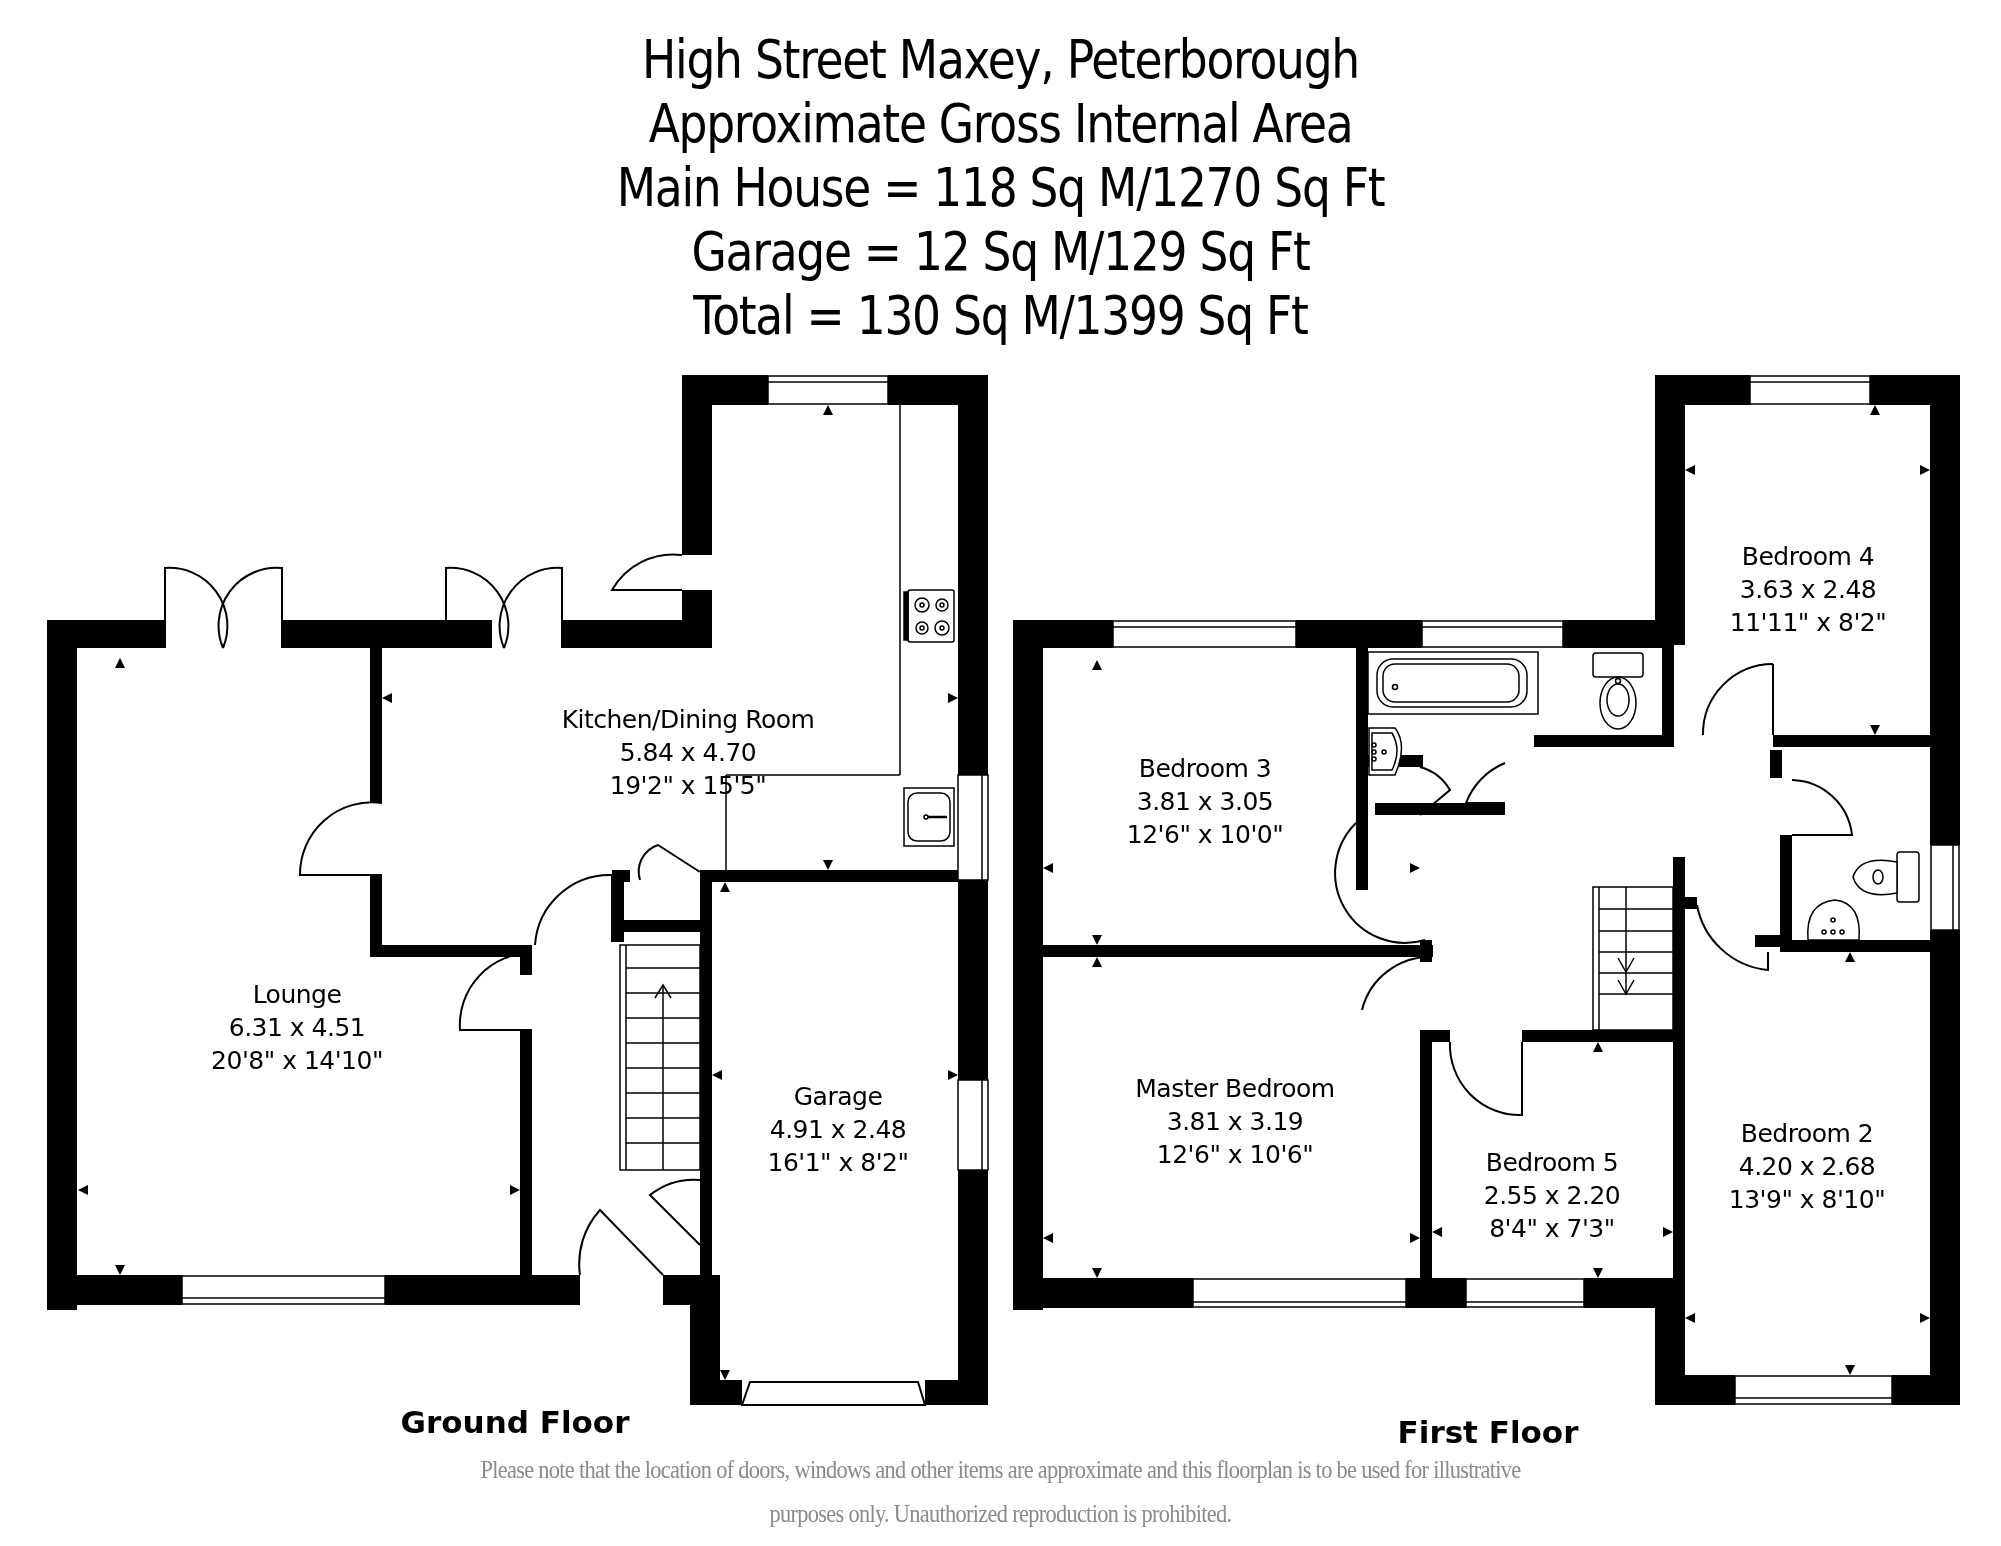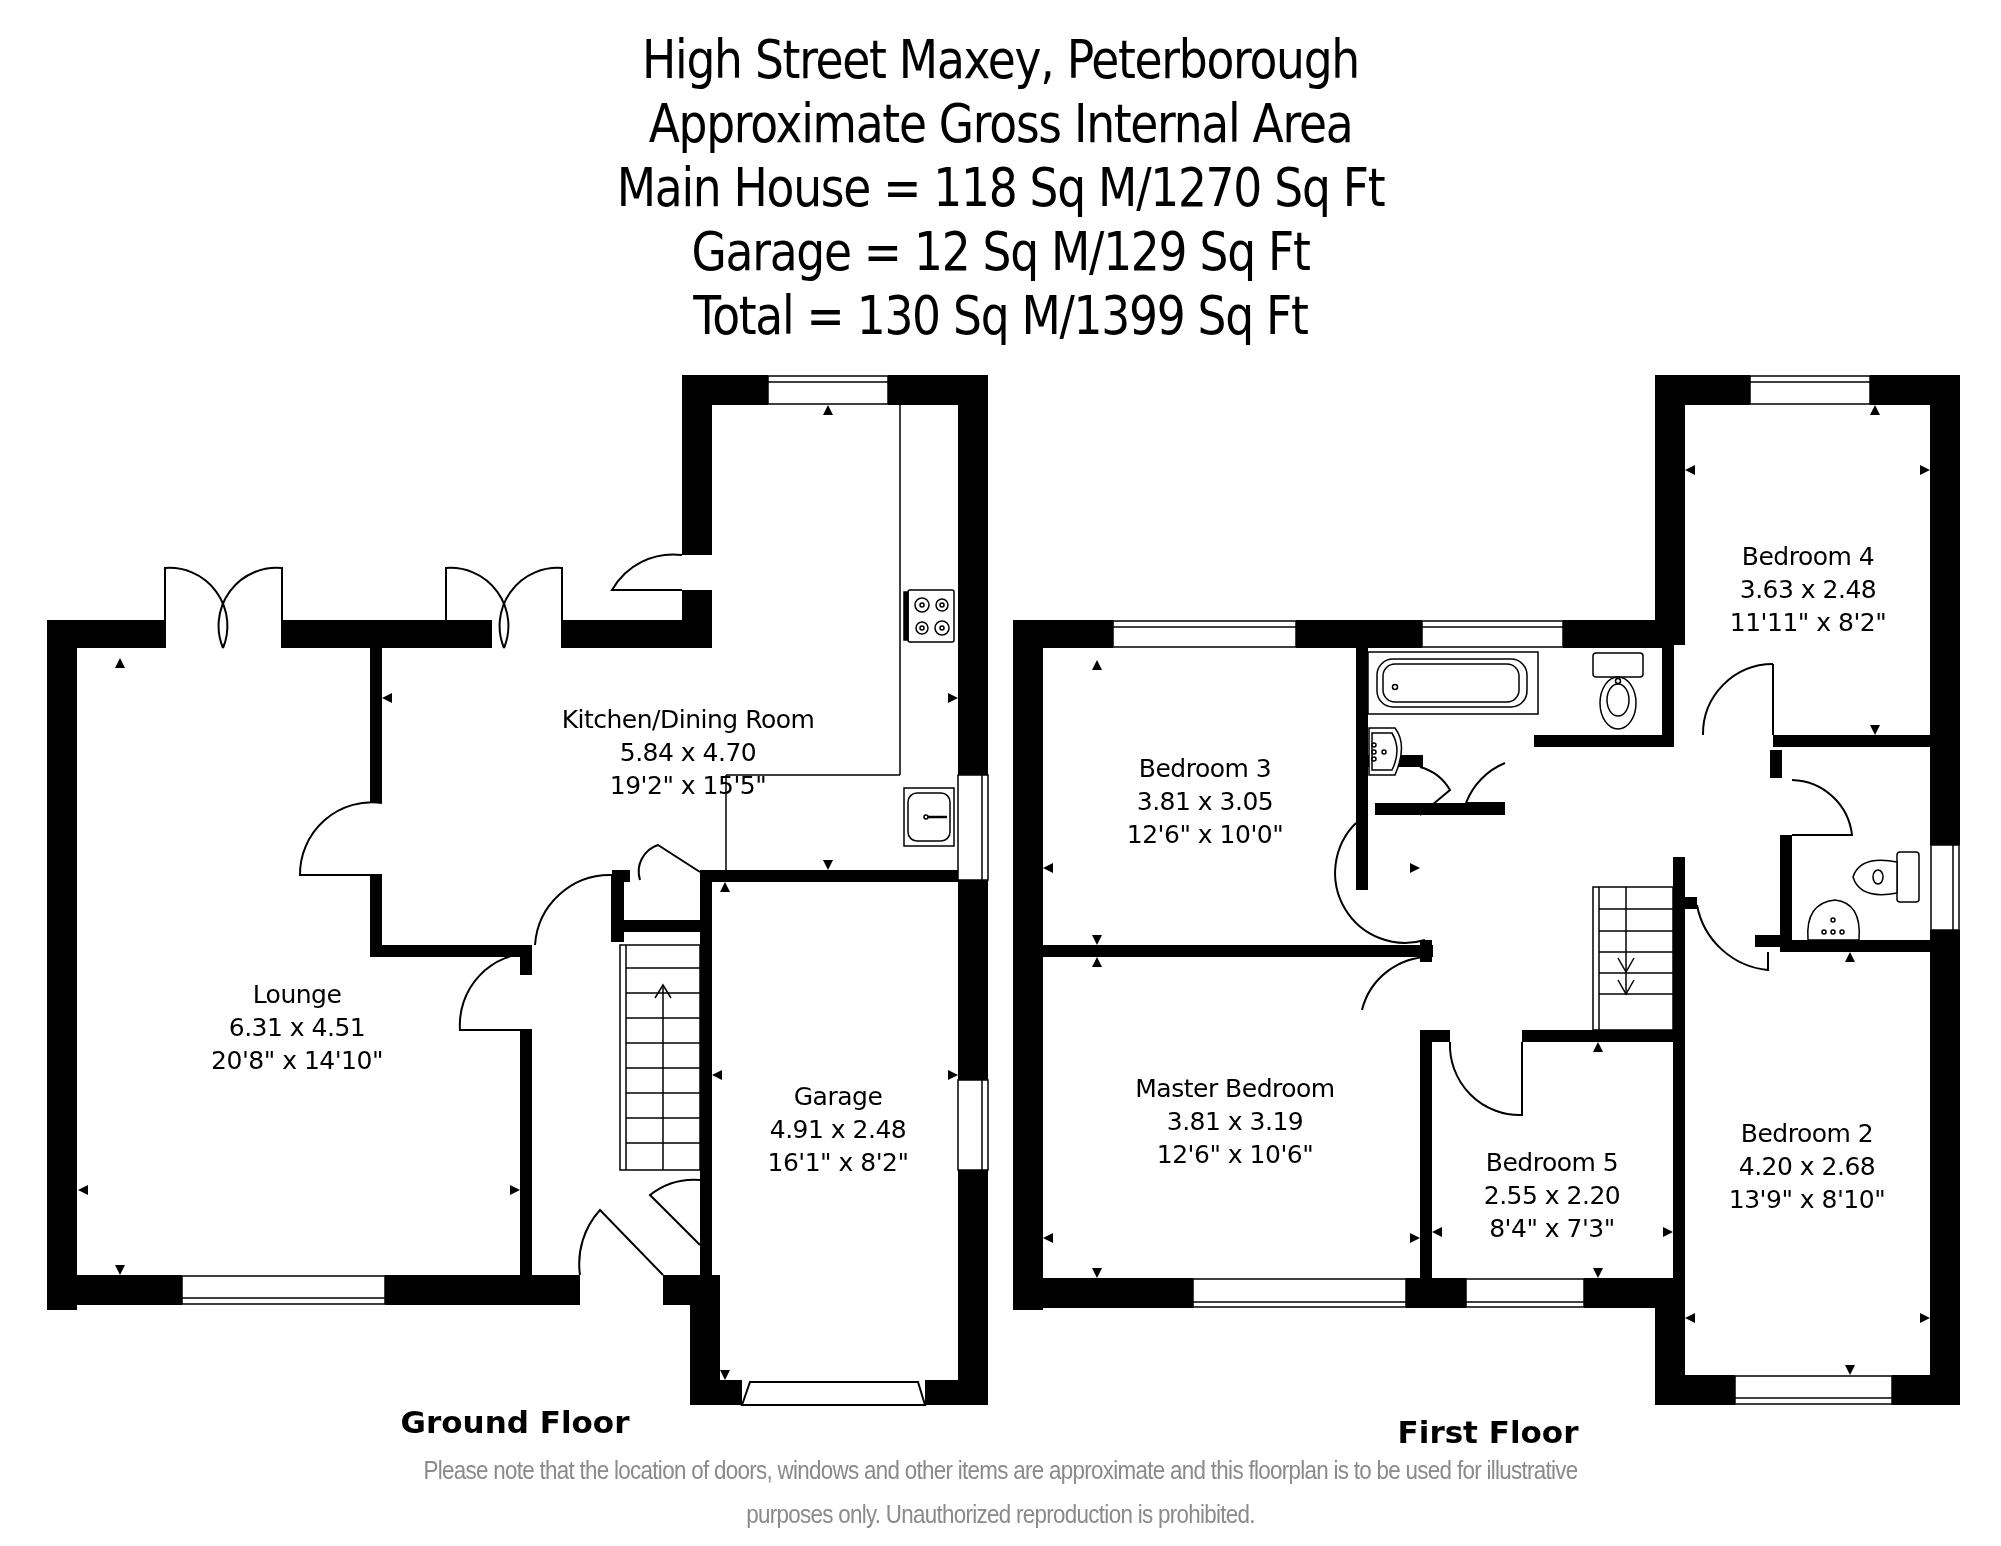--- a/index.html
+++ b/index.html
@@ -2,21 +2,21 @@
 <html><head>
 <meta charset="utf-8">
 <style>
   html, body { margin: 0; padding: 0; background: #ffffff; }
   body { width: 2001px; height: 1546px; position: relative; overflow: hidden; font-family: "DejaVu Sans", sans-serif; }
   .title-block { position: absolute; left: 0; top: 28px; width: 2001px; text-align: center; color: #000; }
   .title-line { font-family: "DejaVu Sans", sans-serif; font-size: 53px; line-height: 64px; letter-spacing: -1.5px; transform: scaleX(0.86); transform-origin: center; white-space: nowrap; }
   svg.plan { position: absolute; left: 0; top: 0; }
   .room-label { font-family: "DejaVu Sans", sans-serif; font-size: 25px; fill: #000; text-anchor: middle; letter-spacing: -0.5px; }
   .floor-label { font-family: "DejaVu Sans", sans-serif; font-weight: bold; font-size: 31px; fill: #000; text-anchor: middle; }
-  .disclaimer { position: absolute; left: 0; top: 1448px; width: 2001px; text-align: center; color: #8a8a8a; font-family: Liberation Sans, sans-serif; font-size: 26px; line-height: 44px; letter-spacing: -0.8px; }
+  .disclaimer { position: absolute; left: 0; top: 1448px; width: 2001px; text-align: center; color: #8a8a8a; font-family: Liberation Serif, serif; font-size: 26px; line-height: 44px; letter-spacing: -0.8px; }
   .disclaimer span { display: block; transform: scaleX(0.86); transform-origin: center; white-space: nowrap; }
 </style>
 </head>
 <body>
 
 <div class="title-block">
   <div class="title-line">High Street Maxey, Peterborough</div>
   <div class="title-line">Approximate Gross Internal Area</div>
   <div class="title-line">Main House = 118 Sq M/1270 Sq Ft</div>
   <div class="title-line">Garage = 12 Sq M/129 Sq Ft</div>

